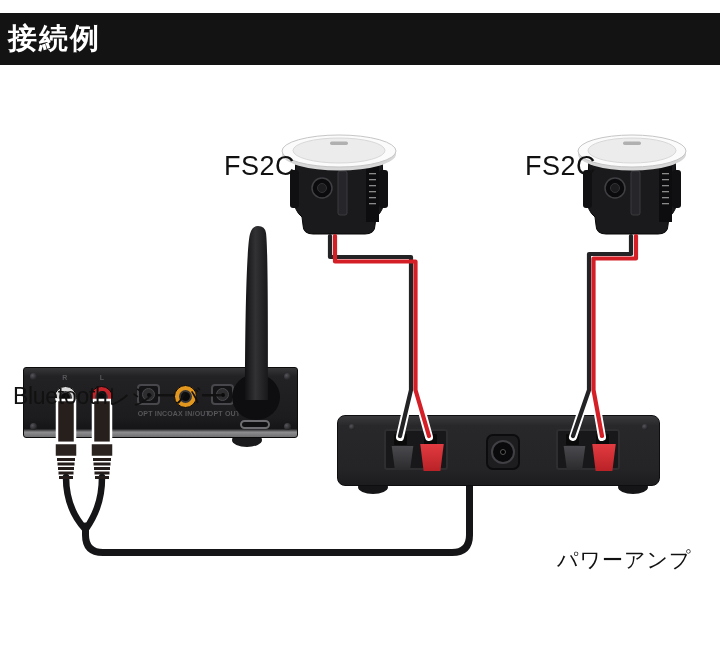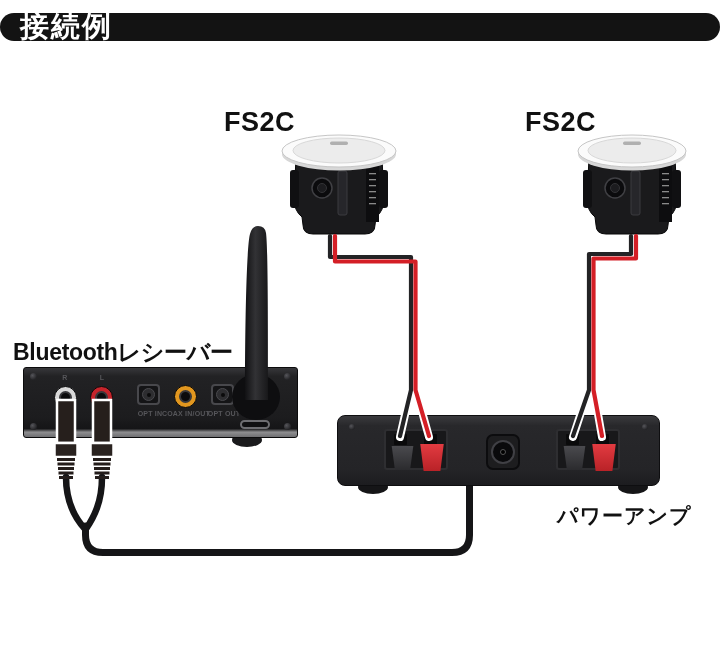--- a/index.html
+++ b/index.html
@@ -1,26 +1,26 @@
 <!DOCTYPE html>
 <html><head>
 <meta charset="utf-8">
 <style>
   html,body{margin:0;padding:0;background:#fff;}
   .page{position:relative;width:720px;height:665px;background:#ffffff;overflow:hidden;
         font-family:"Liberation Sans", sans-serif;}
   svg{position:absolute;left:0;top:0;}
 
   
-  .header-bar{position:absolute;left:0;top:13px;width:720px;height:28px;background:#131313;
-              display:flex;align-items:center;box-sizing:border-box;padding-left:20px;border-radius:20px;}
+  .header-bar{position:absolute;left:0;top:13px;width:720px;height:52px;background:#131313;
+              display:flex;align-items:center;box-sizing:border-box;padding-left:8px;}
   .header-bar .title{color:#ffffff;font-size:29px;font-weight:bold;letter-spacing:2px;}
 
   
-  .lbl{position:absolute;color:#111;font-weight:700;white-space:nowrap;}
+  .lbl{position:absolute;color:#111;font-weight:400;white-space:nowrap;margin-top:44px;}
   .lbl-fs2c-l{left:224px;top:107px;font-size:27px;letter-spacing:0.5px;}
   .lbl-fs2c-r{left:525px;top:107px;font-size:27px;letter-spacing:0.5px;}
   .lbl-bt{left:13px;top:337px;font-size:23px;letter-spacing:-0.3px;}
   .lbl-amp{left:557px;top:502px;font-size:21px;letter-spacing:1px;}
 
   
   .receiver{position:absolute;left:23px;top:367px;width:275px;height:71px;border-radius:3px;
             background:linear-gradient(180deg,#37373a 0%,#222224 12%,#1c1c1e 72%,#151517 88%,#8e8e90 93%,#6f6f72 100%);
             border:1px solid #0b0b0c;box-sizing:border-box;}
   .screw{position:absolute;width:7px;height:7px;border-radius:50%;

